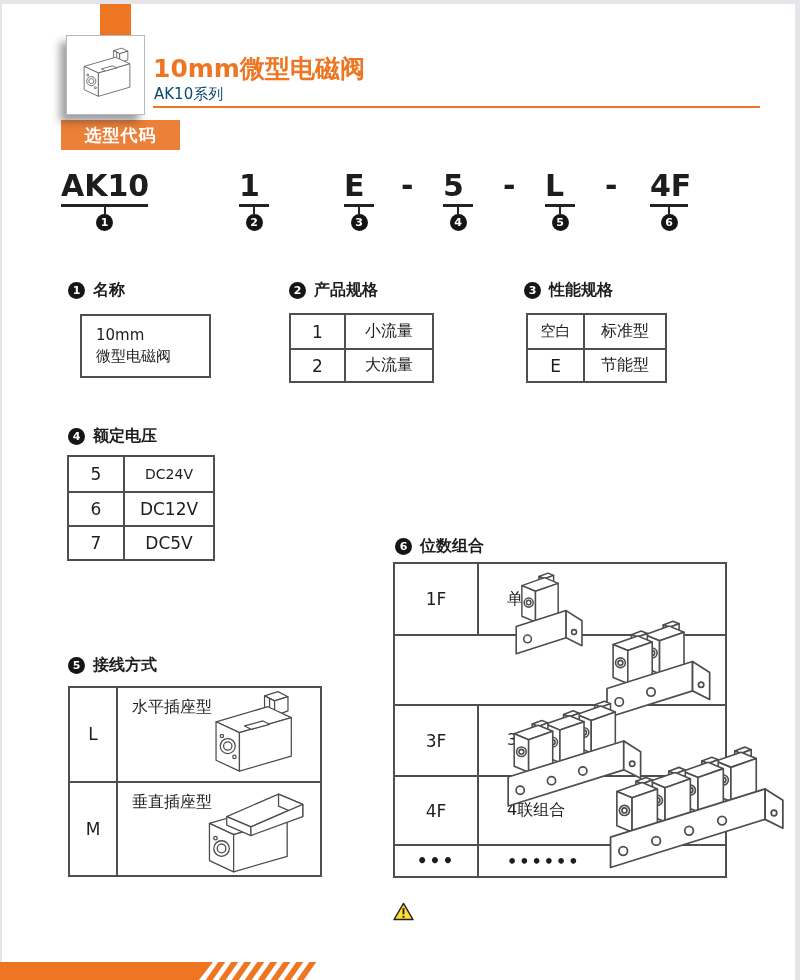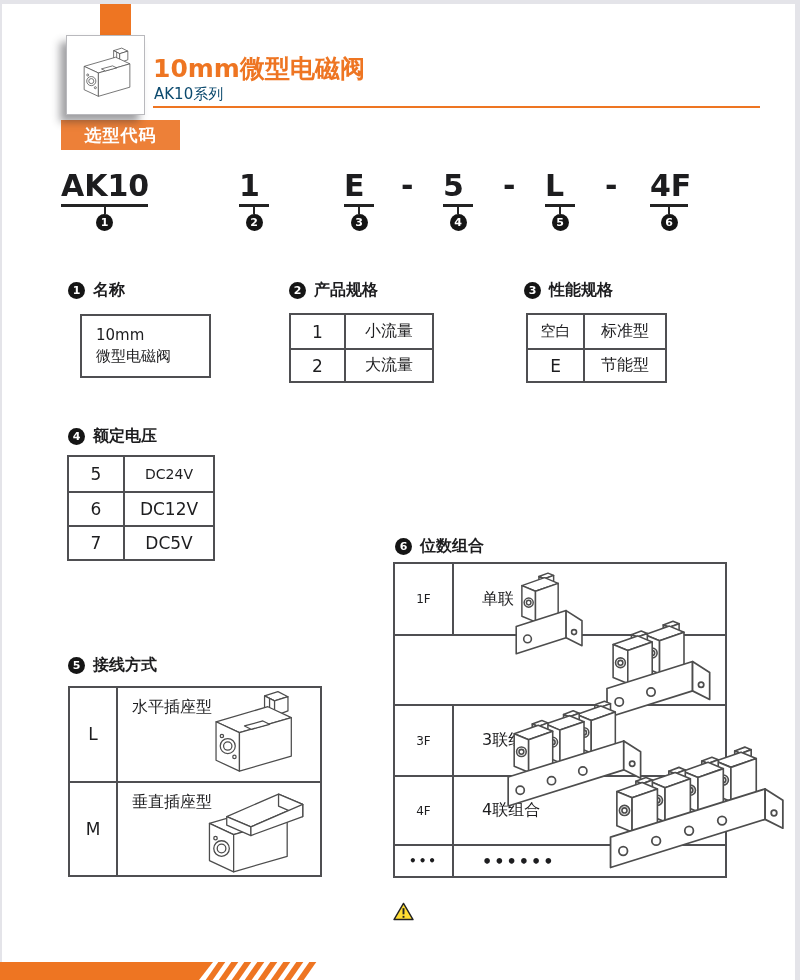--- a/index.html
+++ b/index.html
@@ -63,21 +63,21 @@
 
   
   .t5{left:68px;top:686px;width:254px;height:191px;display:flex;flex-direction:column;}
   .t5 .trow{flex:1;}
   .t5 .cc{width:48px;font-size:17px;}
   .t5 .wcell{position:relative;flex:1;}
   .t5 .wlabel{position:absolute;left:14px;top:9px;font-size:16px;}
 
   
   .t6{left:393px;top:562px;width:334px;height:316px;display:flex;flex-direction:column;}
-  .t6 .cc{width:59px;font-size:12px;}
+  .t6 .cc{width:84px;font-size:17px;}
   .t6 .scell{position:relative;flex:1;display:flex;align-items:center;padding-left:28px;font-size:16px;}
   .dots{font-weight:bold;letter-spacing:2px;font-size:15px;}
 
   
   .art{position:absolute;z-index:5;}
   .art svg{width:100%;height:100%;}
 
   
   .note{position:absolute;left:393px;top:901px;display:flex;gap:8px;}
   .note-icon{width:21px;height:19px;flex:0 0 auto;margin-top:1px;}

